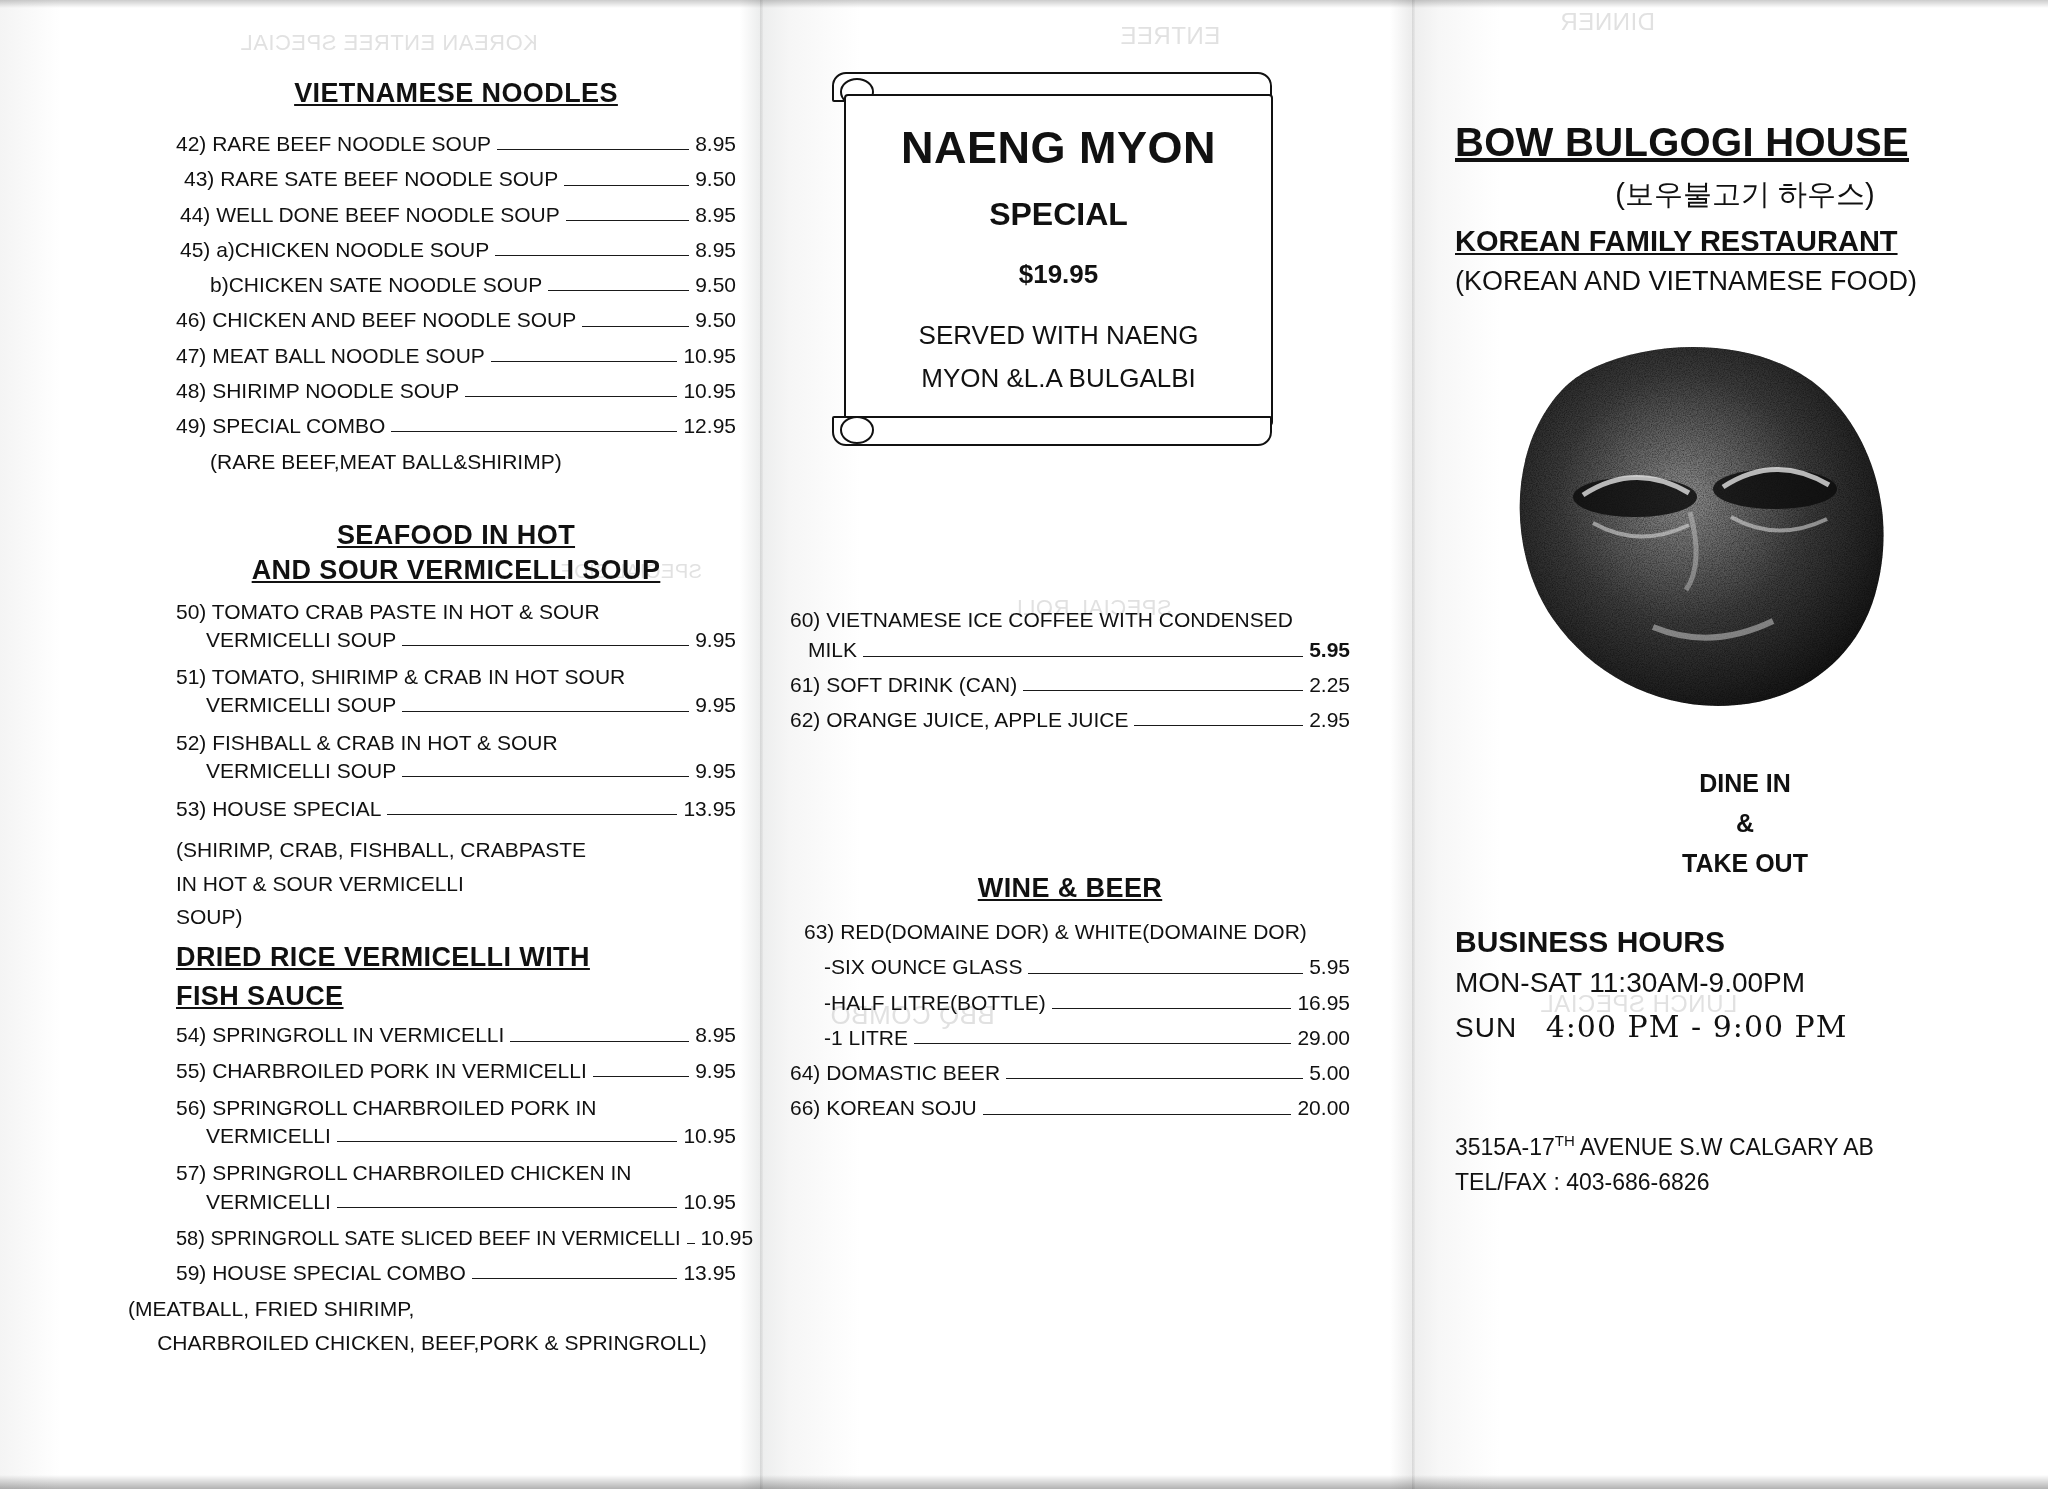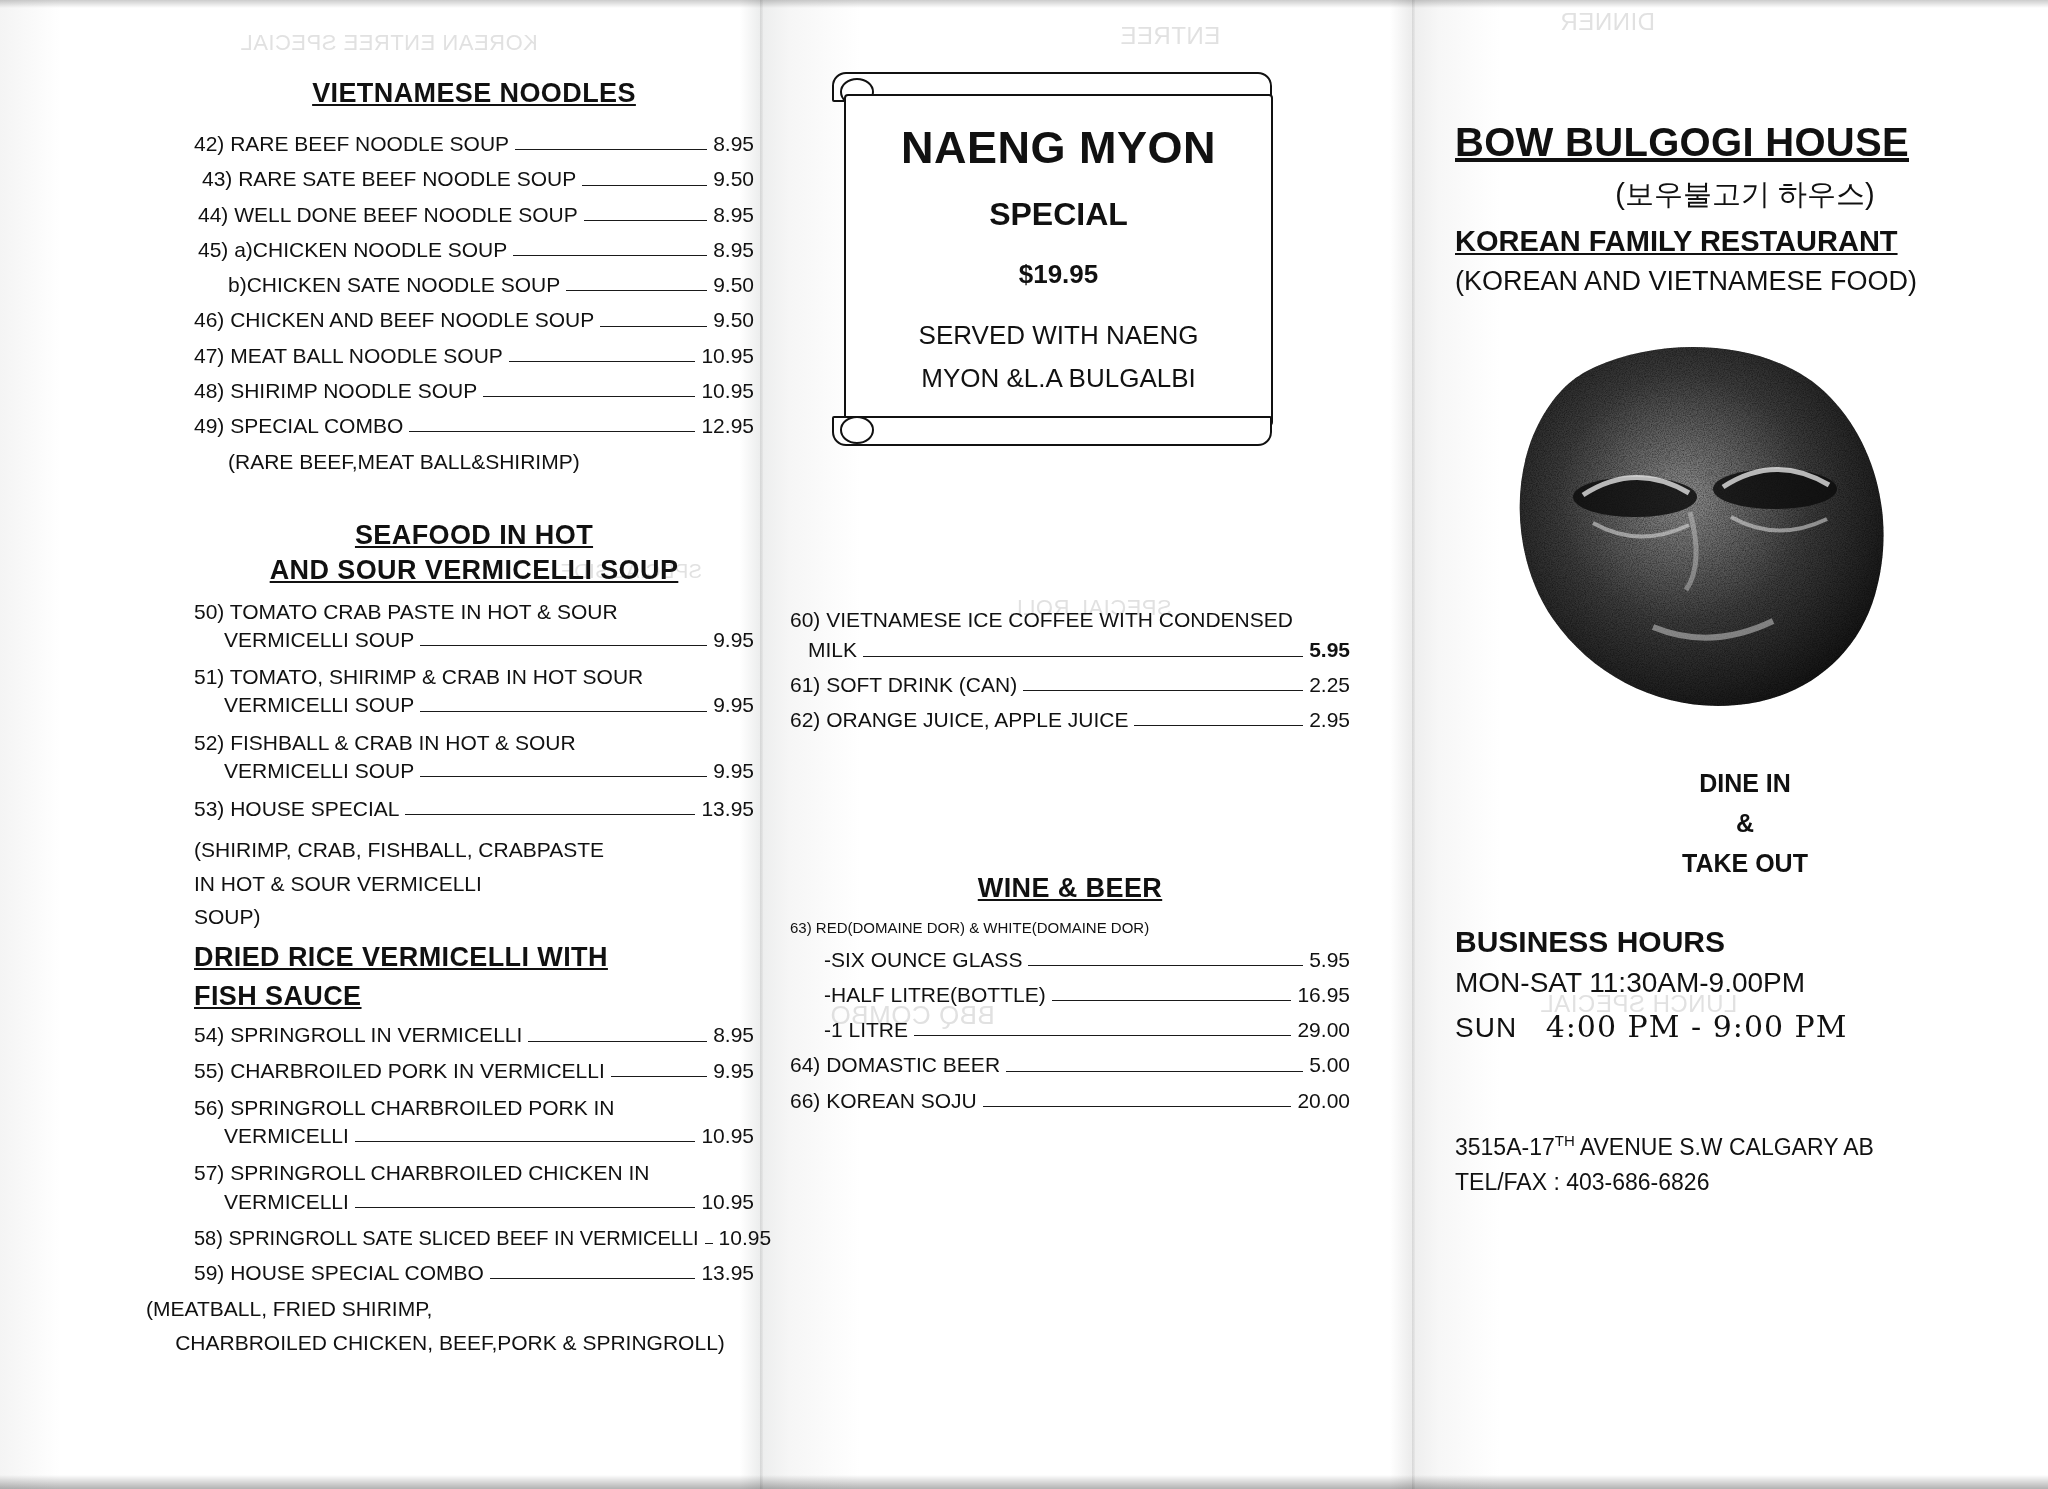--- a/index.html
+++ b/index.html
@@ -89,21 +89,21 @@
   .indent {
     padding-left: 34px;
   }
   .wrapitem {
     font-size: 21px;
     line-height: 1.3;
     margin: 10px 0 0 0;
   }
   
   #col-left {
-    left: 194px;
+    left: 176px;
     width: 560px;
   }
   
   #col-mid {
     left: 790px;
     width: 560px;
   }
   .scroll-box {
     position: relative;
     margin: 66px 0 0 40px;
@@ -428,21 +428,21 @@
       <div class="item">
         <span class="nm">62) ORANGE JUICE, APPLE JUICE</span>
         <span class="dots"></span>
         <span class="pr">2.95</span>
       </div>
     </div>
 
     <div class="sec-title" style="margin-top:140px;">WINE &amp; BEER</div>
 
     <div style="margin-top:14px;">
-      <div class="sub" style="font-size:15px;">63) RED(DOMAINE DOR) &amp; WHITE(DOMAINE DOR)</div>
+      <div class="sub" style="font-size:21px;margin-left:14px;">63) RED(DOMAINE DOR) &amp; WHITE(DOMAINE DOR)</div>
 
       <div class="item indent">
         <span class="nm">-SIX OUNCE GLASS</span>
         <span class="dots"></span>
         <span class="pr">5.95</span>
       </div>
       <div class="item indent">
         <span class="nm">-HALF LITRE(BOTTLE)</span>
         <span class="dots"></span>
         <span class="pr">16.95</span>

